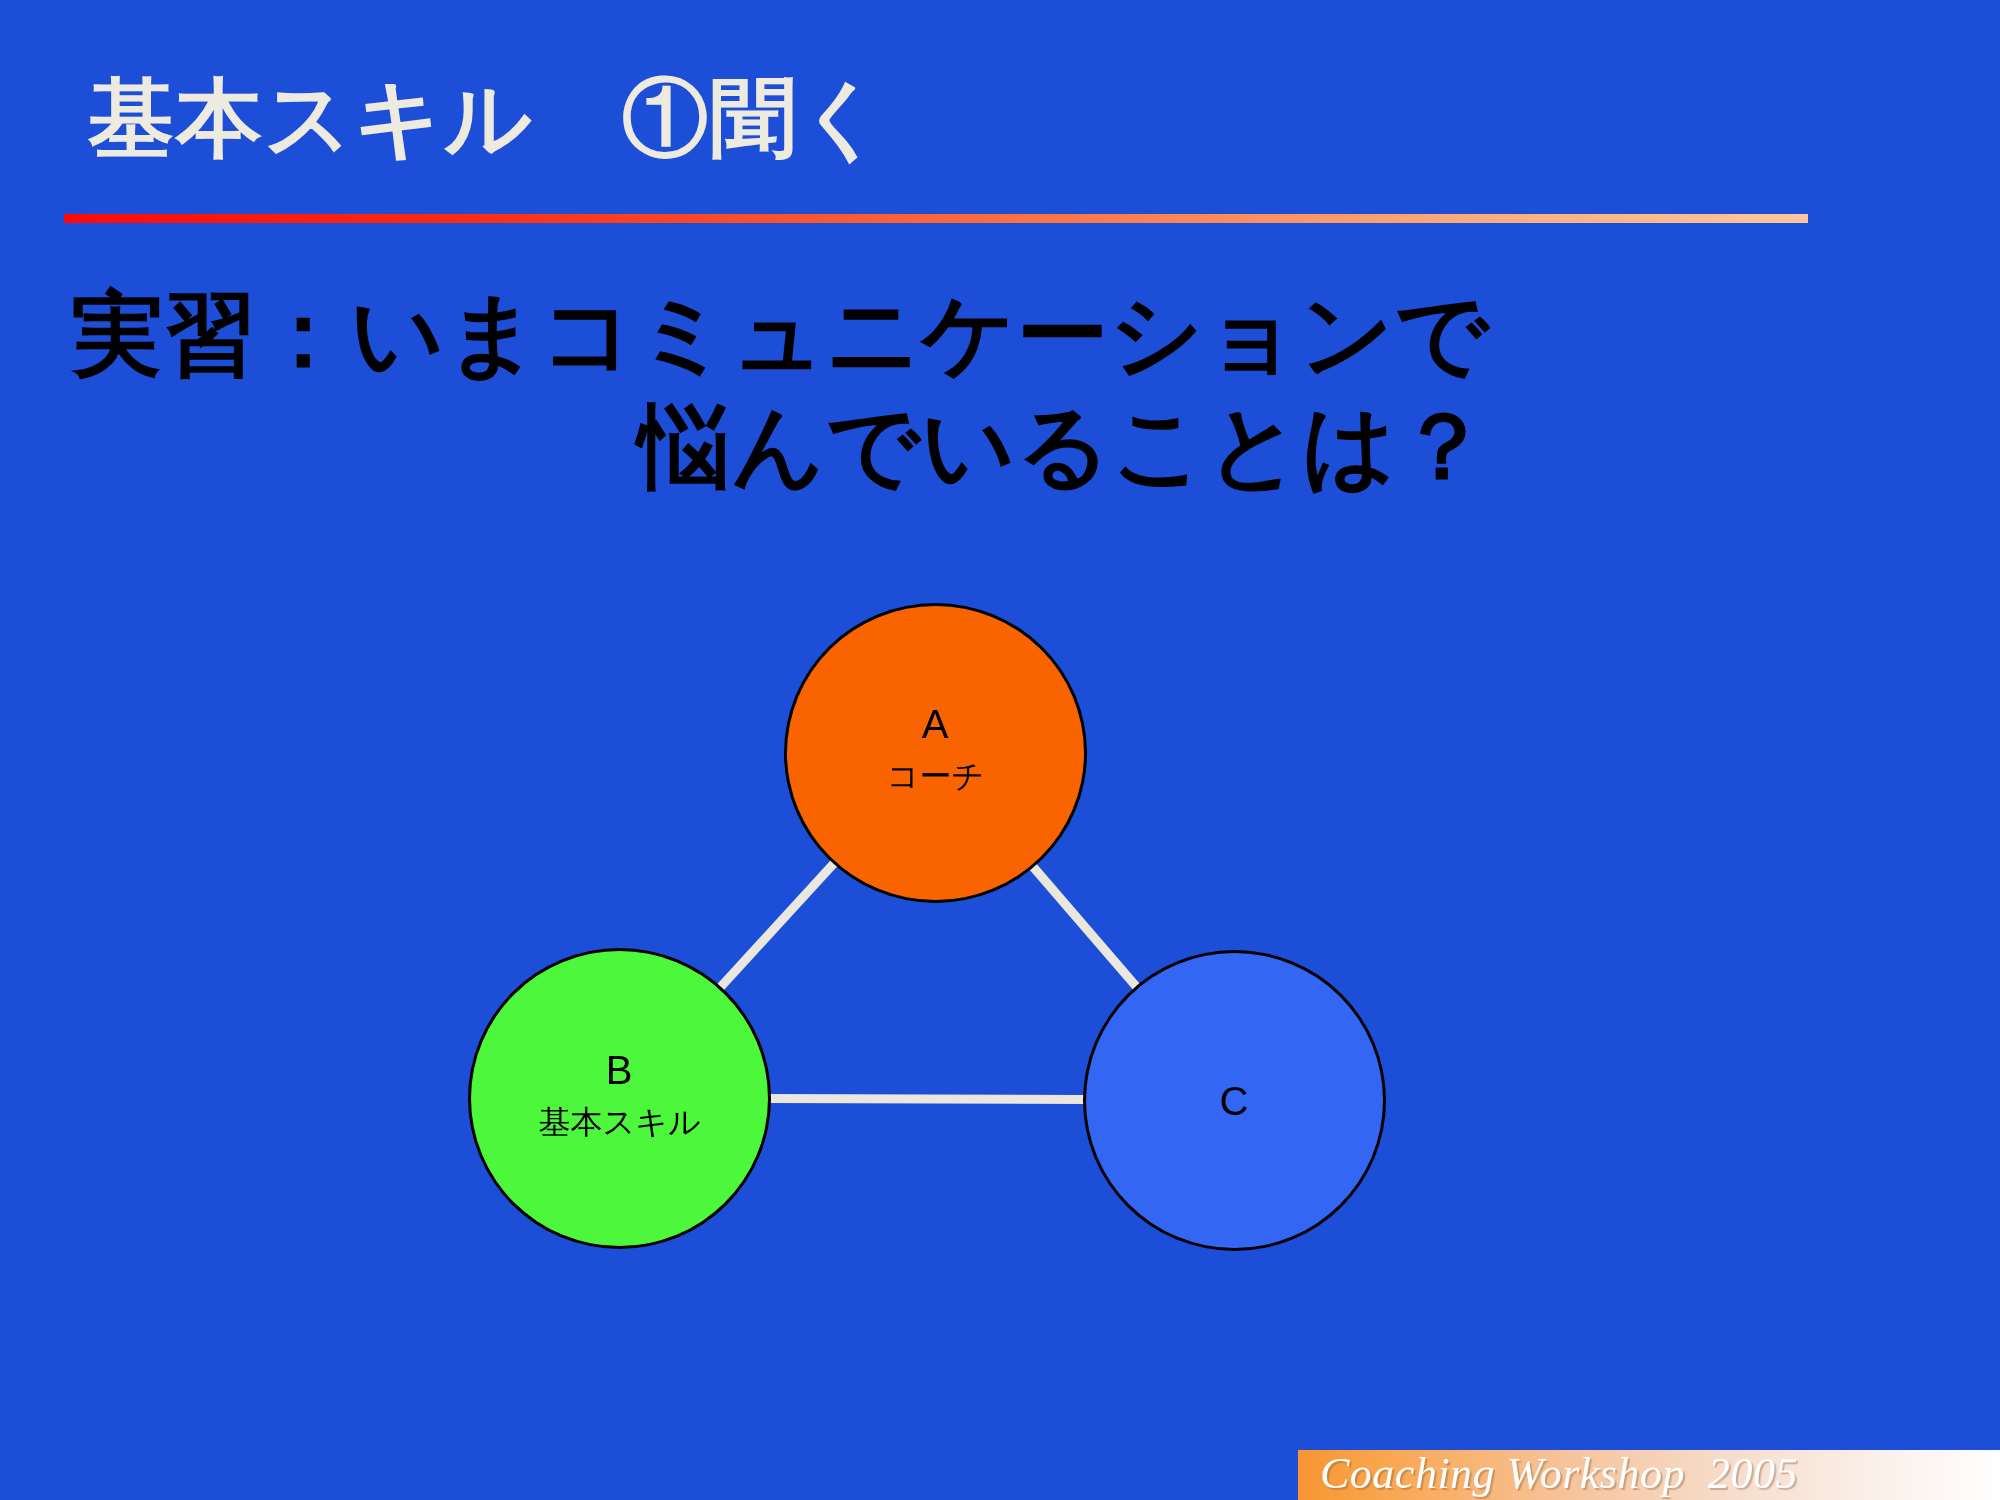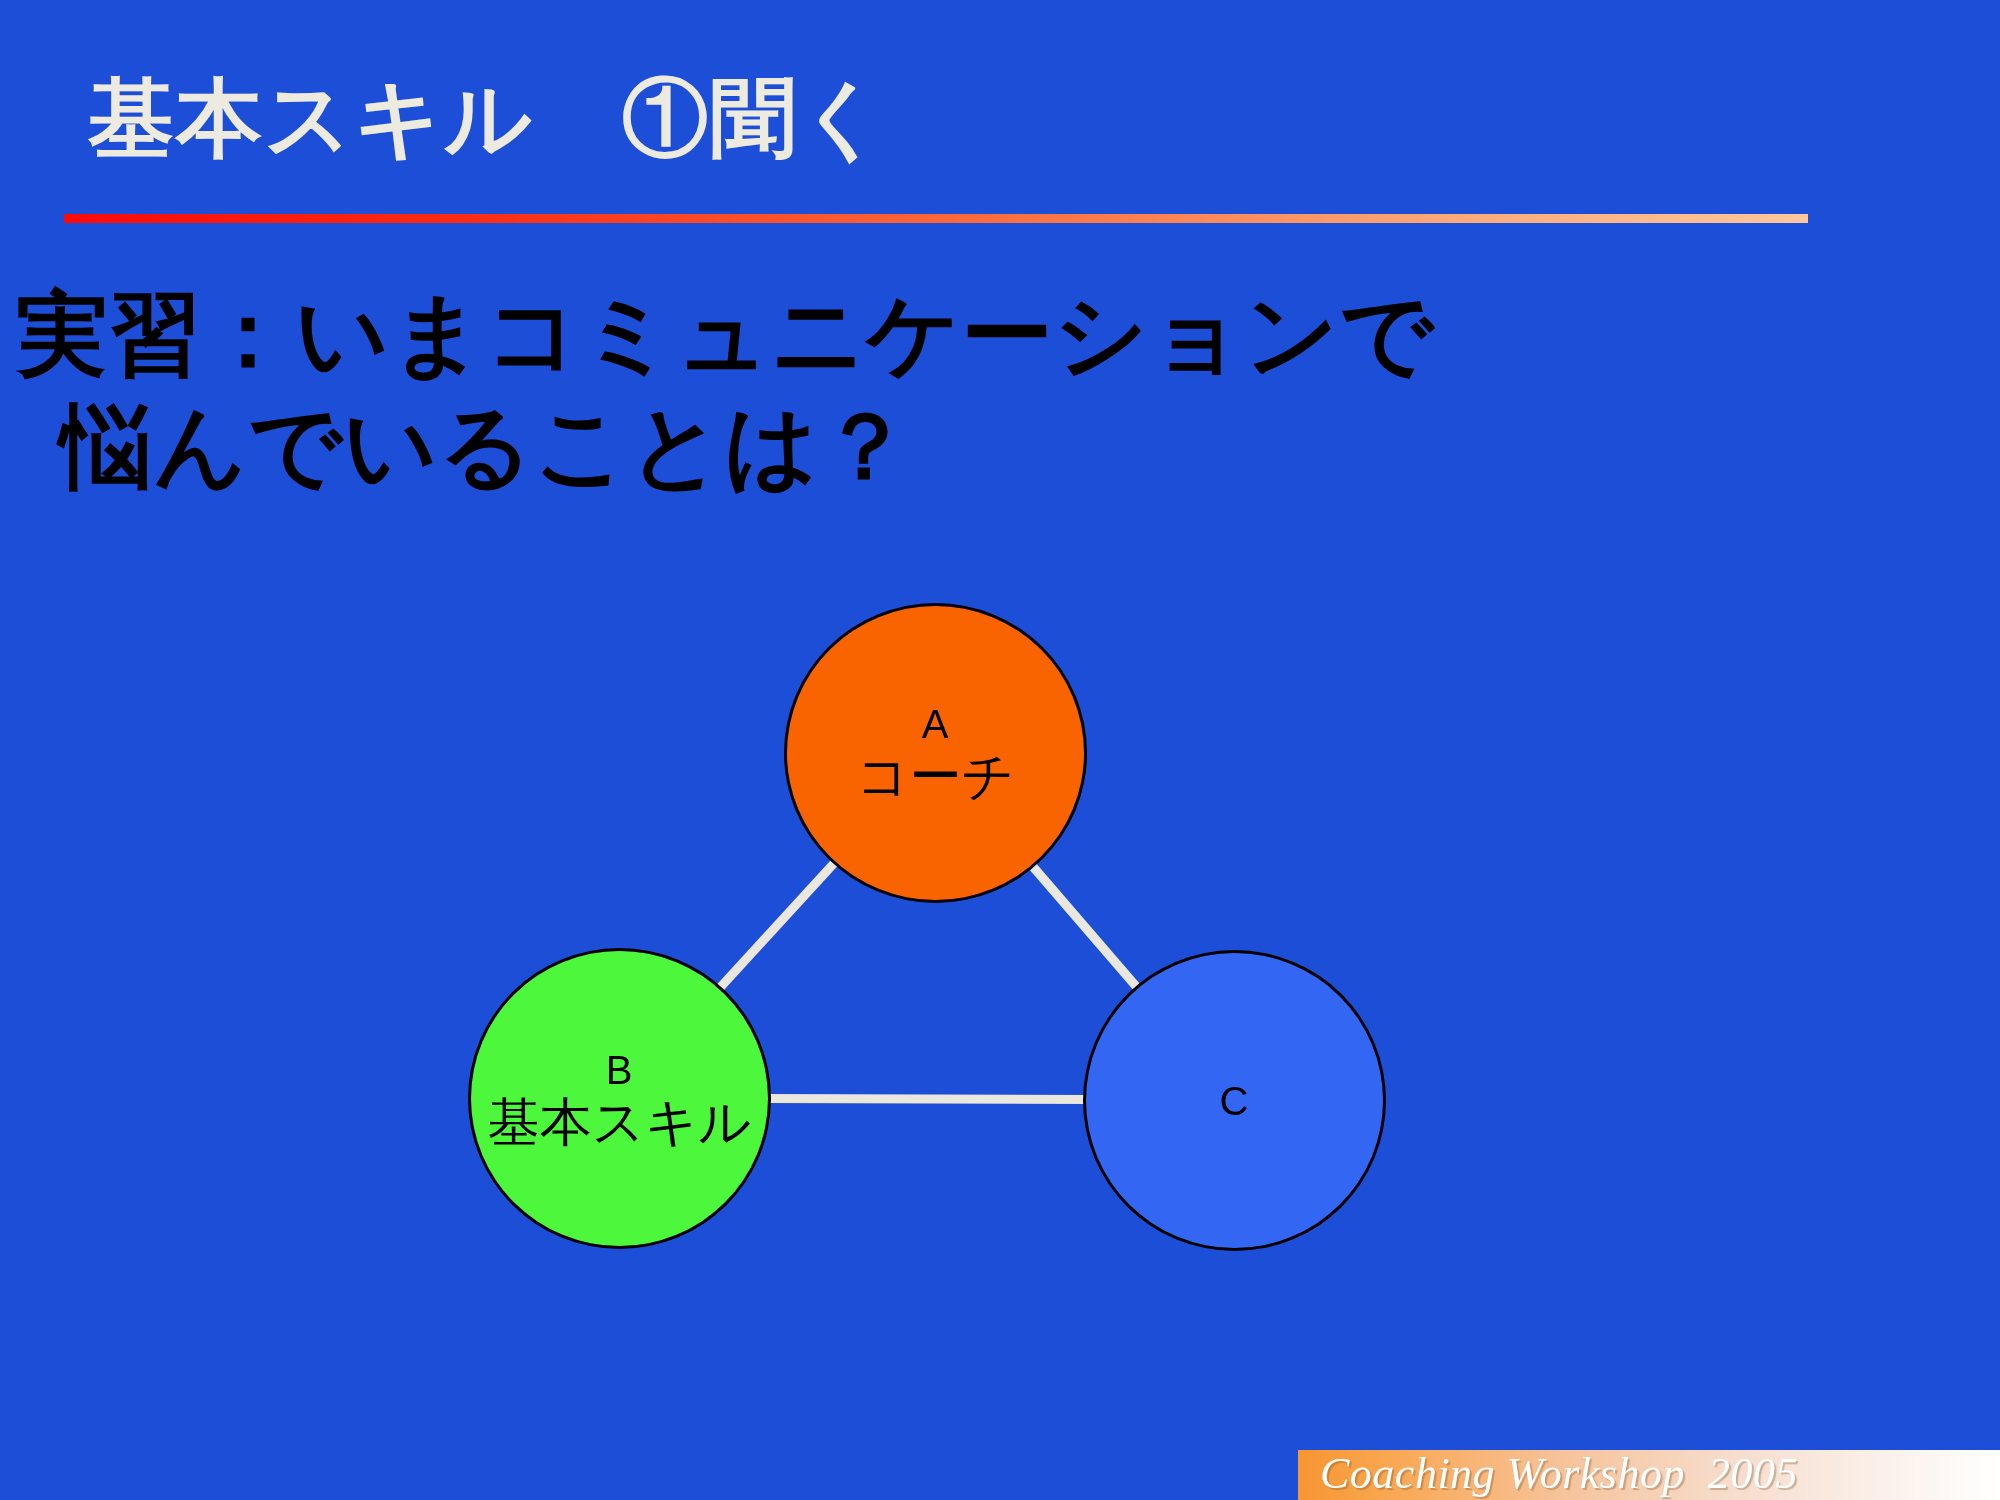--- a/index.html
+++ b/index.html
@@ -37,24 +37,24 @@
     left: 64px;
     top: 214px;
     width: 1744px;
     height: 9px;
     background: linear-gradient(to right, #fa0a0a 0%, #fb2a12 22%, #fc6a3c 52%, #fcab79 80%, #fdc79d 100%);
   }
 
   
   #heading {
     position: absolute;
-    left: 16px;
+    left: 0px;
     top: 278px;
     width: 1490px;
-    text-align: left;
+    text-align: right;
     color: #000000;
     font-size: 92px;
     font-weight: bold;
     line-height: 112px;
     letter-spacing: 1px;
   }
   #heading .hl {
     display: block;
     white-space: pre;
   }
@@ -87,21 +87,21 @@
     justify-content: center;
     color: #000000;
   }
   .node .node-letter {
     font-size: 40px;
     line-height: 46px;
     font-weight: normal;
     letter-spacing: 1px;
   }
   .node .node-label {
-    font-size: 52px;
+    font-size: 32px;
     line-height: 58px;
     font-weight: normal;
     white-space: nowrap;
     letter-spacing: 0px;
   }
   #node-a {
     left: 454px;
     top: 43px;
     width: 303px;
     height: 300px;

